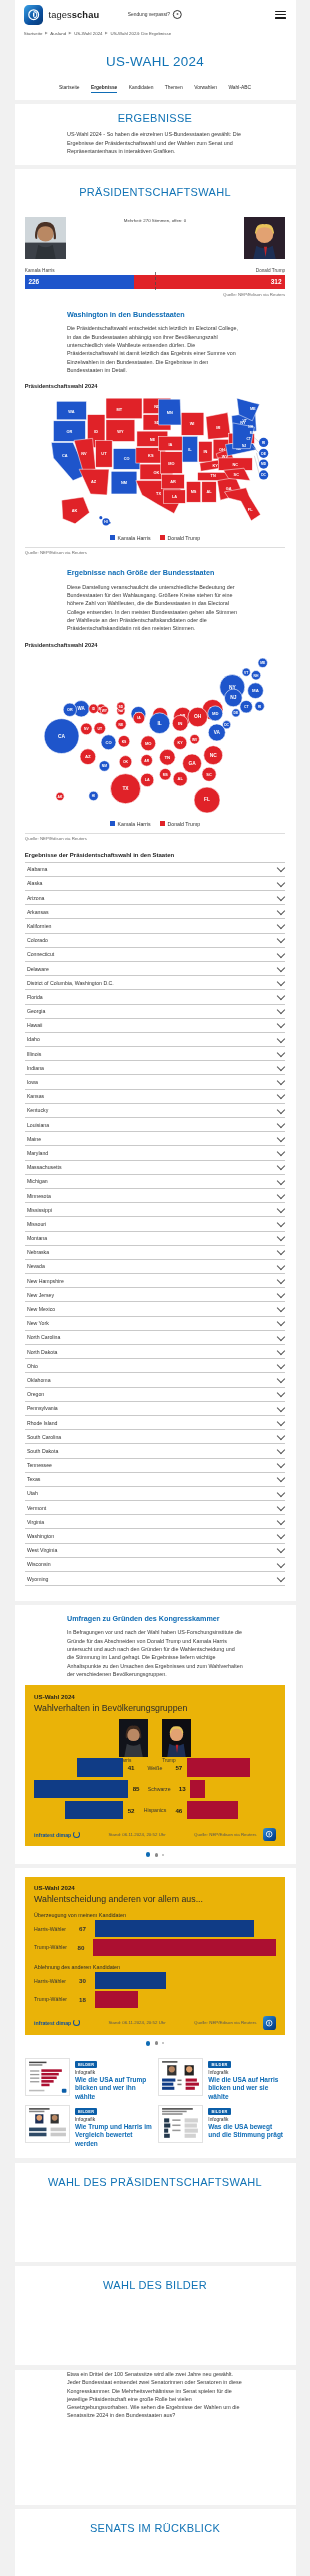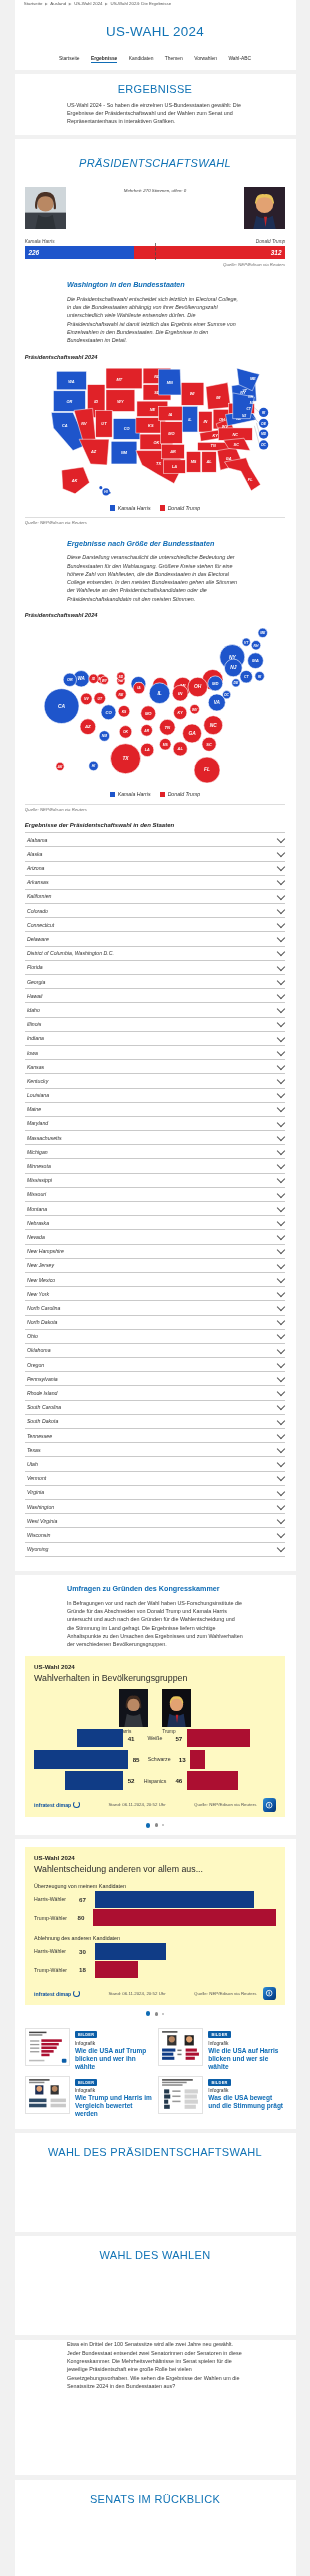--- a/index.html
+++ b/index.html
@@ -65,21 +65,21 @@
   .maplegend .sw{display:inline-block;width:5.2px;height:5.2px;margin-right:2.6px;vertical-align:-0.5px;}
   svg text.stlab{fill:#fff;font-weight:bold;font-family:"Liberation Sans",sans-serif;}
 
   
   .accTitle{font-size:6px;font-weight:bold;color:#1d1d1d;padding:10.3px 10.3px 4.1px 10.3px;}
   .accList{margin:0 10.3px 7.2px 10.3px;border-top:0.5px solid #c9c9c9;}
   .accRow{height:13.2px;display:flex;align-items:center;justify-content:space-between;border-bottom:0.5px solid #c9c9c9;font-size:5.2px;color:#333;padding:0 2.1px;cursor:pointer;}
   .chev{width:4.7px;height:4.7px;border-right:0.8px solid #555;border-bottom:0.8px solid #555;transform:rotate(45deg) translateY(-1.6px);flex:0 0 auto;}
 
   
-  .chartCard{background:#fef9c3;margin:7.2px 10.3px 0 10.3px;padding:7.2px 9.3px 5.2px 9.3px;}
+  .chartCard{background:#eab308;margin:7.2px 10.3px 0 10.3px;padding:7.2px 9.3px 5.2px 9.3px;}
   .kicker{font-size:6.2px;font-weight:bold;color:#1d1d1d;}
   .chartTitle{font-size:8.8px;color:#2b2b2b;margin-top:3.1px;}
   .candPhotos{display:flex;justify-content:center;gap:14.5px;margin-top:6.2px;}
   .candPhotos .cp{width:29px;}
   .candPhotos .img{width:29px;height:38px;background:#222;overflow:hidden;}
   .candPhotos .lbl{font-size:4.7px;color:#333;padding-top:1.6px;}
   .demoRow{display:flex;align-items:center;height:18.6px;margin-top:2.6px;}
   .demoRow .lbar{width:94px;display:flex;justify-content:flex-end;}
   .demoRow .rbar{width:94px;}
   .demoRow .bar{height:100%;height:18.6px;}
@@ -108,20 +108,39 @@
   .teaser .kick{font-size:4.9px;color:#2b2b2b;margin-top:2.1px;}
   .teaser .tt{font-size:6.5px;font-weight:bold;color:#0f6cb5;line-height:8.3px;margin-top:1px;}
 
   
   .bigsec{display:block;}
 </style>
 </head>
 <body>
 
 <div id="header" data-interactable="false">
+  <div class="topbar">
+    <div class="brandlogo" data-interactable="true">
+      <svg width="13.4" height="13.4" viewBox="0 0 26 26">
+        <circle cx="13" cy="13" r="9.5" fill="none" stroke="#fff" stroke-width="2.4"></circle>
+        <path d="M13 7 a6 6 0 0 1 0 12" fill="none" stroke="#dff0ff" stroke-width="2.2"></path>
+        <rect x="11.6" y="9" width="2.8" height="8" fill="#fff"></rect>
+      </svg>
+    </div>
+    <div class="brandname" data-interactable="true"><span>tages</span><b>schau</b></div>
+    <div class="missed" data-interactable="true">
+      <span data-interactable="false">Sendung verpasst?</span>
+      <span class="playcircle" data-interactable="false"></span>
+    </div>
+    <div class="burger" data-interactable="true">
+        <div></div>
+        <div></div>
+        <div></div>
+      </div>
+  </div>
   <div class="crumbs" id="crumbs" data-interactable="false">
       <span data-interactable="true">Startseite</span>
       <span class="sep" data-interactable="false">▶</span>
       <span data-interactable="true">Ausland</span>
       <span class="sep" data-interactable="false">▶</span>
       <span data-interactable="true">US-Wahl 2024</span>
       <span class="sep" data-interactable="false">▶</span>
       <span data-interactable="true">US-Wahl 2024: Die Ergebnisse</span>
     </div>
   <h1 class="pagetitle" data-interactable="false">US-WAHL 2024</h1>
@@ -133,21 +152,21 @@
       <div class="tab" data-interactable="true">Vorwahlen</div>
       <div class="tab" data-interactable="true">Wahl-ABC</div>
     </div>
 </div>
 
 <div class="card" data-interactable="false" style="padding-bottom:9.3px;">
   <h2 class="secHead" style="padding-top:8.3px;" data-interactable="false">ERGEBNISSE</h2>
   <p class="bodytext narrow" data-interactable="false" style="margin-top:3.1px;">US-Wahl 2024 - So haben die einzelnen US-Bundesstaaten gewählt: Die Ergebnisse der Präsidentschaftswahl und der Wahlen zum Senat und Repräsentantenhaus in interaktiven Grafiken.</p>
 </div>
 
-<div class="card" data-interactable="false" style="padding-bottom:7.2px;font-style:italic;">
+<div class="card" data-interactable="false" style="padding-bottom:7.2px;">
   <h2 class="secHead" style="padding-top:17.6px;" data-interactable="false">PRÄSIDENTSCHAFTSWAHL</h2>
 
   <div class="presHeader" data-interactable="false">
     <div class="majnote" data-interactable="false">Mehrheit: 270 Stimmen, offen: 0</div>
     <div class="photo harris" data-interactable="false">
       <svg width="41" height="42" viewBox="0 0 80 82">
         <rect width="80" height="82" fill="#cfd6da"></rect>
         <rect y="50" width="80" height="32" fill="#3c4148"></rect>
         <circle cx="40" cy="32" r="16" fill="#b98863"></circle>
         <path d="M20 30 q4-22 20-20 q18-2 20 22 q2 16-4 10 q2-24-16-24 q-18 0-16 24 q-6 4-4-12z" fill="#4a3226"></path>
@@ -834,21 +853,21 @@
           </svg></div>
         <div data-interactable="false"><span class="badge" data-interactable="false">BILDER</span><div class="kick" data-interactable="false">Infografik</div><div class="tt" data-interactable="true">Was die USA bewegt und die Stimmung prägt</div></div>
       </div>
     </div>
 </div>
 
 <div class="card bigsec" data-interactable="false" style="height:99px;">
   <h2 class="secHead" data-interactable="false">WAHL DES PRÄSIDENTSCHAFTSWAHL</h2>
 </div>
 <div class="card bigsec" data-interactable="false" style="height:99px;">
-  <h2 class="secHead" data-interactable="false">WAHL DES WAHLEN</h2>
+  <h2 class="secHead" data-interactable="false">WAHL DES BILDER</h2>
 </div>
 <div class="card bigsec" data-interactable="false" style="height:135px;">
   <div class="narrow">
     <p class="bodytext" data-interactable="false">Etwa ein Drittel der 100 Senatssitze wird alle zwei Jahre neu gewählt. Jeder Bundesstaat entsendet zwei Senatorinnen oder Senatoren in diese Kongresskammer. Die Mehrheitsverhältnisse im Senat spielen für die jeweilige Präsidentschaft eine große Rolle bei vielen Gesetzgebungsvorhaben. Wie sehen die Ergebnisse der Wahlen um die Senatssitze 2024 in den Bundesstaaten aus?</p>
   </div>
 </div>
 <div class="card bigsec" data-interactable="false" style="height:98px;">
   <h2 class="secHead" data-interactable="false">SENATS IM RÜCKBLICK</h2>
 </div>
 

